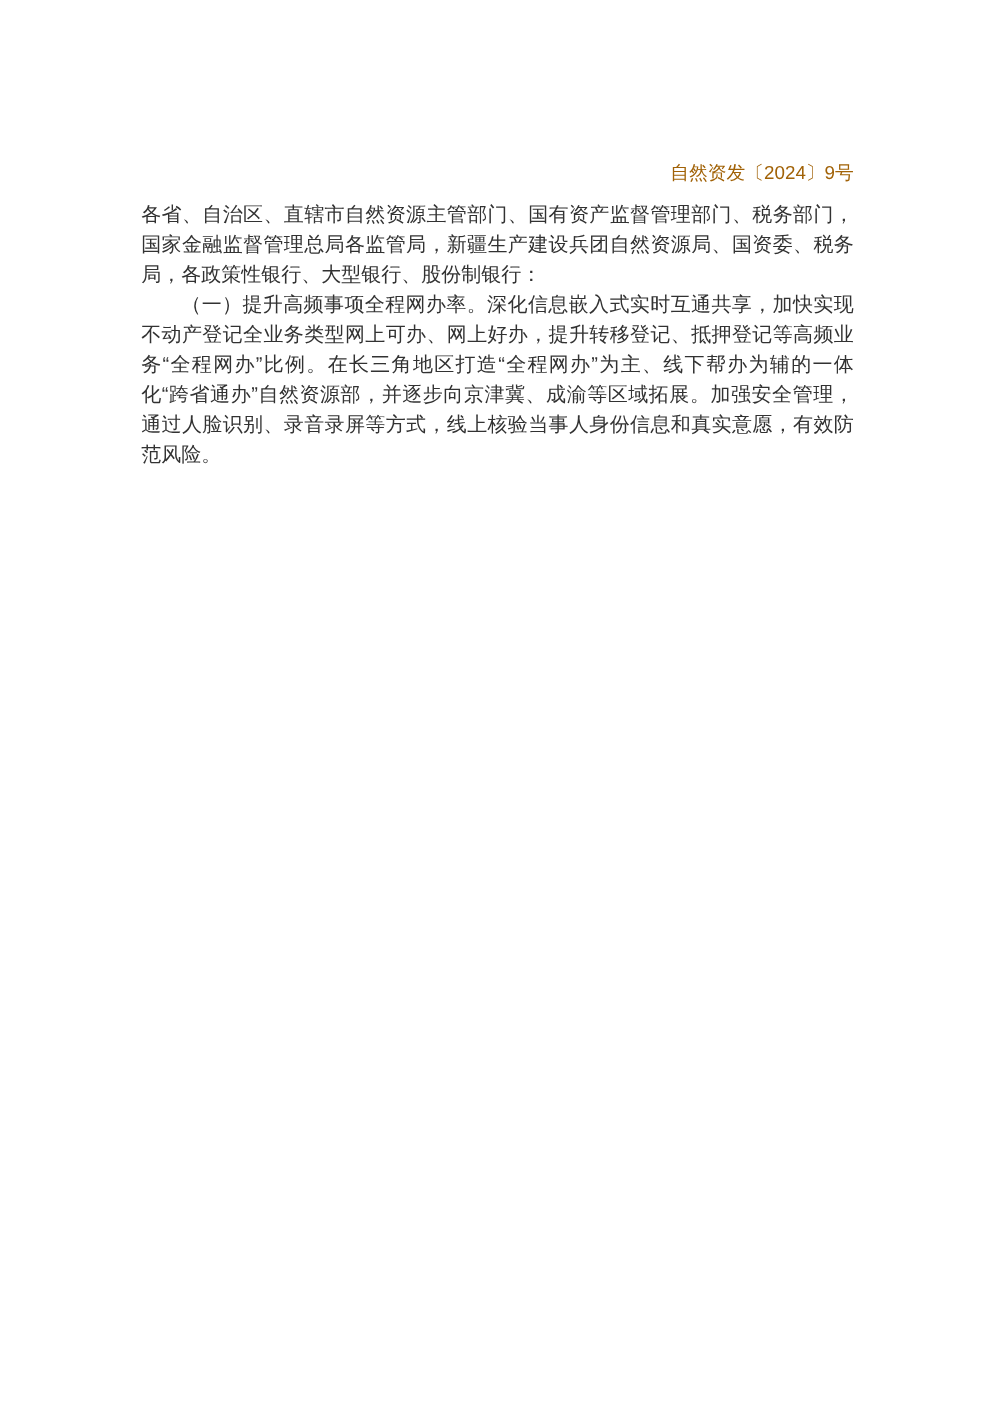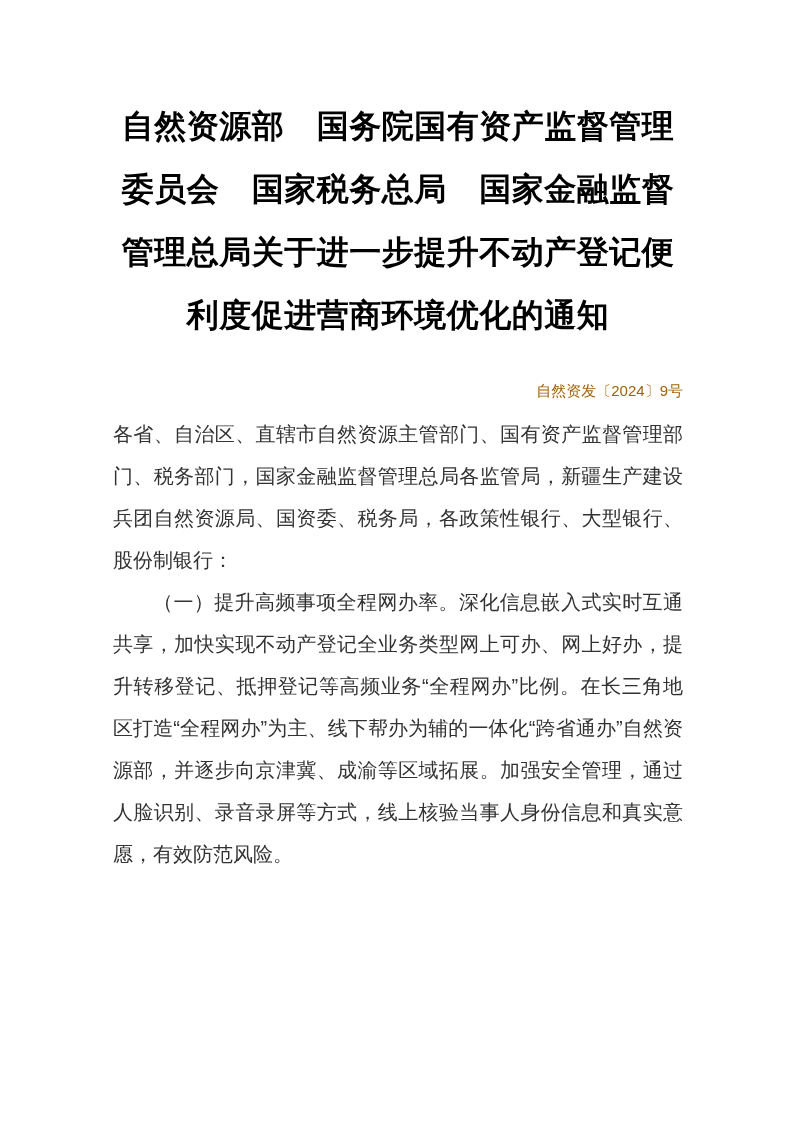--- a/index.html
+++ b/index.html
@@ -32,22 +32,22 @@
   }
   .doc-number {
     margin-top: 33px;
     font-size: 15px;
     line-height: 22px;
     text-align: right;
     color: #a16207;
   }
   .doc-body {
     margin-top: 11px;
-    font-size: 20px;
-    line-height: 42px;
+    font-size: 16px;
+    line-height: 24px;
     text-align: justify;
     color: #323232;
   }
   .doc-body p {
     margin: 0;
     padding: 0;
   }
   .indent {
     text-indent: 2em;
   }
@@ -55,21 +55,20 @@
     font-weight: 700;
     text-indent: 2em;
     color: #000000;
   }
 </style>
 </head>
 <body>
 
 <div class="page">
 
-  <div class="doc-title">自然资源部　国务院国有资产监督管理委员会　国家税务总局　国家金融监督管理总局关于进一步提升不动产登记便利度促进营商环境优化的通知</div>
 
   <div class="doc-number">自然资发〔2024〕9号</div>
 
   <div class="doc-body">
 
     <p>各省、自治区、直辖市自然资源主管部门、国有资产监督管理部门、税务部门，国家金融监督管理总局各监管局，新疆生产建设兵团自然资源局、国资委、税务局，各政策性银行、大型银行、股份制银行：</p>
 
 
 
     <p class="indent">（一）提升高频事项全程网办率。深化信息嵌入式实时互通共享，加快实现不动产登记全业务类型网上可办、网上好办，提升转移登记、抵押登记等高频业务“全程网办”比例。在长三角地区打造“全程网办”为主、线下帮办为辅的一体化“跨省通办”自然资源部，并逐步向京津冀、成渝等区域拓展。加强安全管理，通过人脸识别、录音录屏等方式，线上核验当事人身份信息和真实意愿，有效防范风险。</p>

